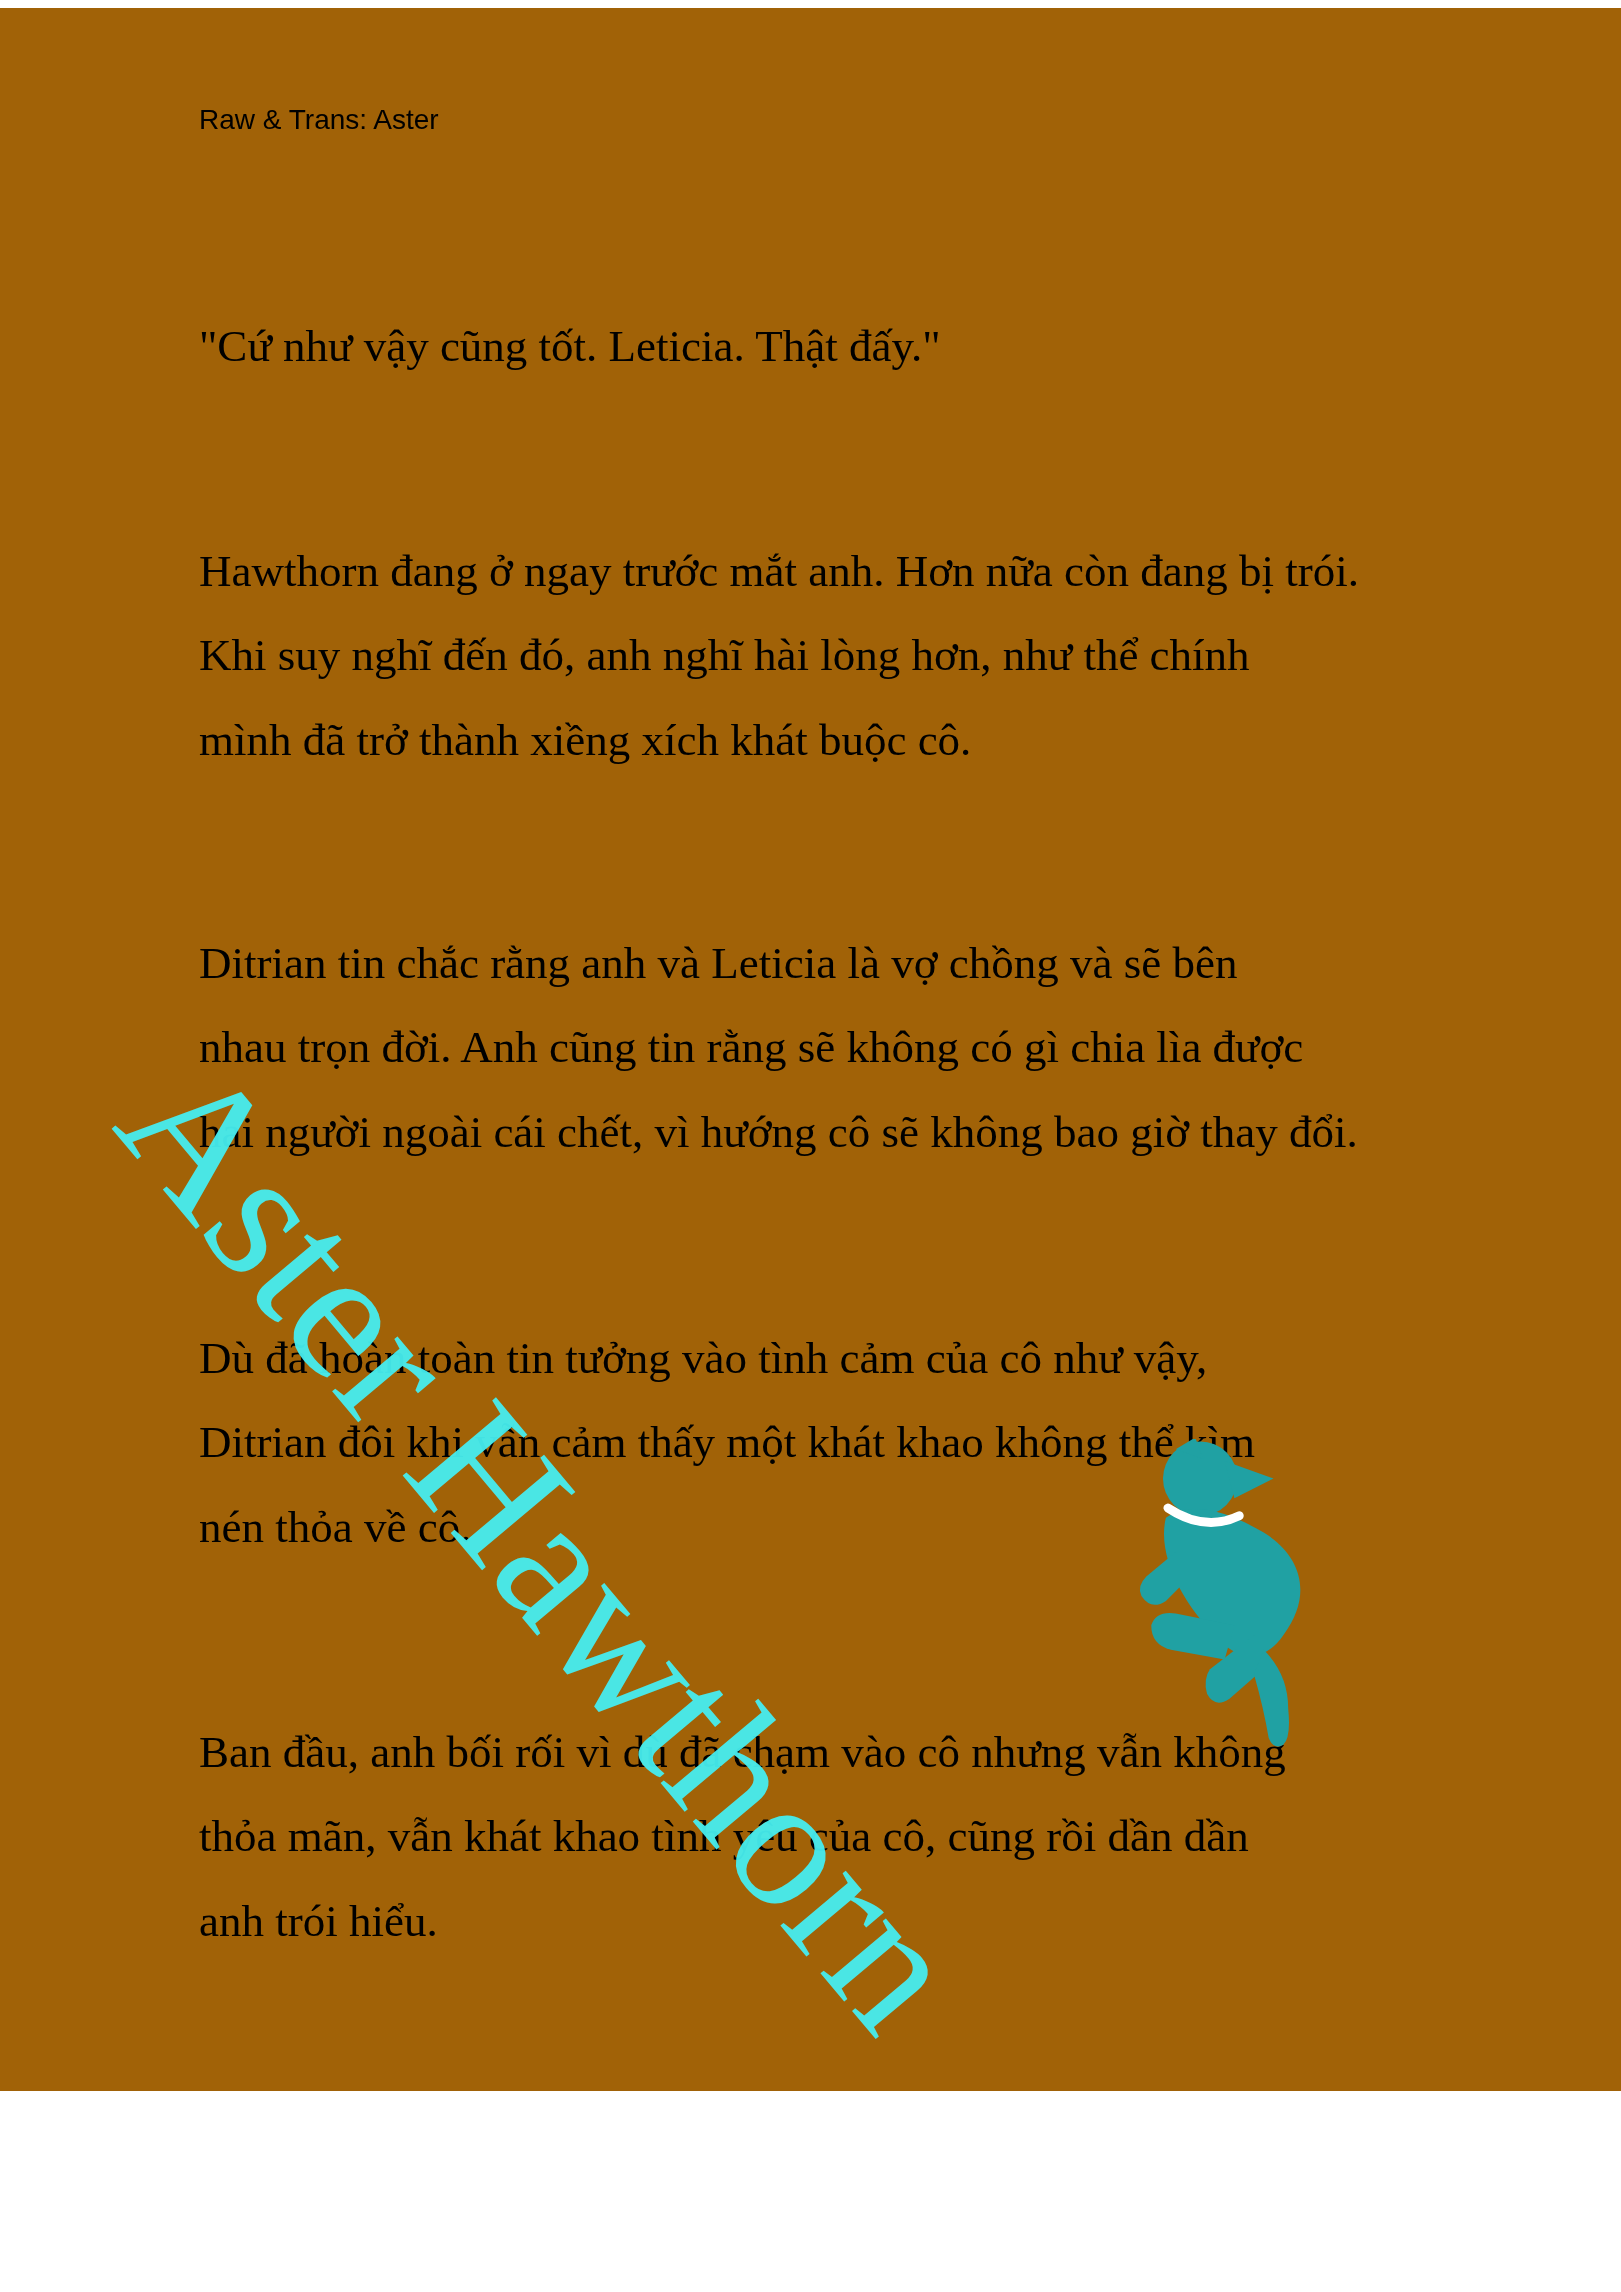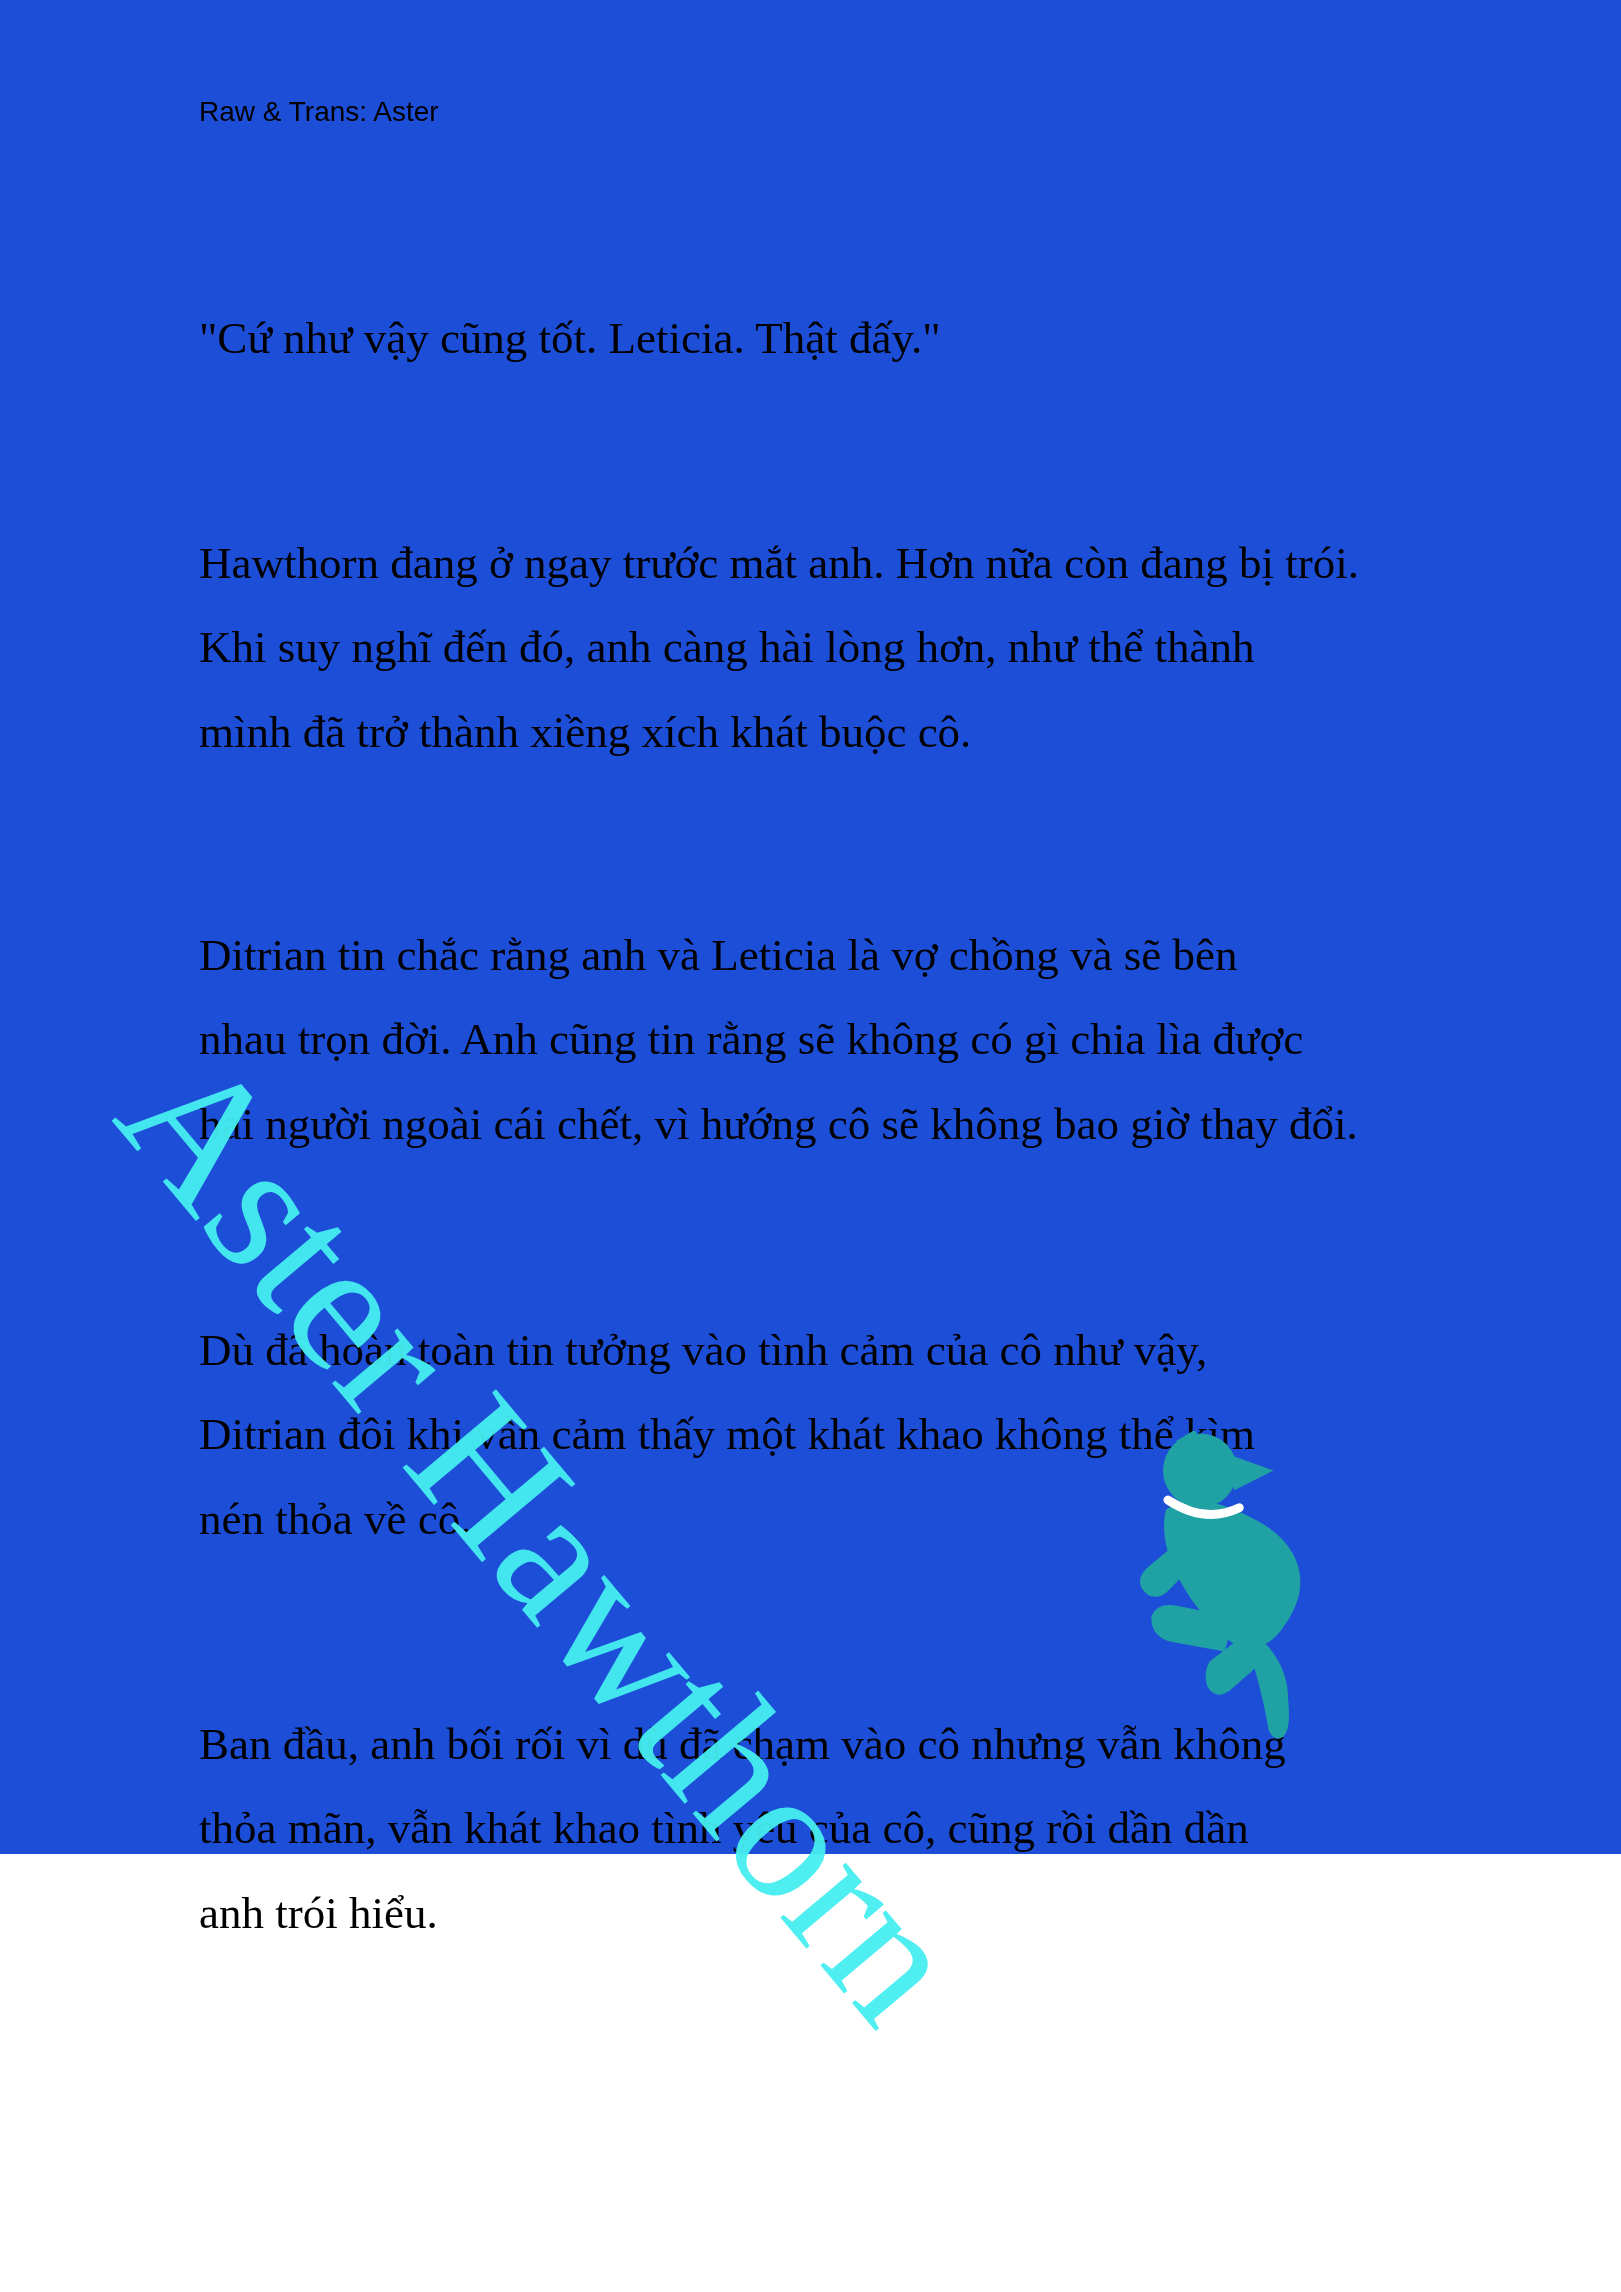--- a/index.html
+++ b/index.html
@@ -1,17 +1,17 @@
 <!DOCTYPE html>
 <html><head>
 <meta charset="utf-8">
 <style>
   html, body { margin: 0; padding: 0; background: #ffffff; }
   body { width: 1621px; height: 2293px; position: relative; overflow: hidden; }
-  .page { position: absolute; left: 0; top: 0; width: 1621px; height: 1854px; background: #1d4ed8; }
+  .page { position: absolute; left: 0; top: 8px; width: 1621px; height: 2083px; background: #a16207; }
   .header {
     position: absolute; left: 199px; top: 98px;
     font-family: "Liberation Sans", sans-serif; font-size: 28px; color: #000;
     line-height: 1;
   }
   .body-text {
     position: absolute; left: 199px; top: 0; width: 1274px;
     font-family: "Liberation Serif", serif; font-size: 45px; color: #000;
   }
   .line {
@@ -32,21 +32,21 @@
 
 <div class="page">
 
   <div class="header">Raw &amp; Trans: Aster</div>
 
   <div class="body-text">
 
     <div class="line" style="top:316px">"Cứ như vậy cũng tốt. Leticia. Thật đấy."</div>
 
     <div class="line" style="top:541px">Hawthorn đang ở ngay trước mắt anh. Hơn nữa còn đang bị trói.</div>
-    <div class="line" style="top:625px">Khi suy nghĩ đến đó, anh càng hài lòng hơn, như thể thành</div>
+    <div class="line" style="top:625px">Khi suy nghĩ đến đó, anh nghĩ hài lòng hơn, như thể chính</div>
     <div class="line" style="top:710px">mình đã trở thành xiềng xích khát buộc cô.</div>
 
     <div class="line" style="top:933px">Ditrian tin chắc rằng anh và Leticia là vợ chồng và sẽ bên</div>
     <div class="line" style="top:1017px">nhau trọn đời. Anh cũng tin rằng sẽ không có gì chia lìa được</div>
     <div class="line" style="top:1102px">hai người ngoài cái chết, vì hướng cô sẽ không bao giờ thay đổi.</div>
 
     <div class="line" style="top:1328px">Dù đã hoàn toàn tin tưởng vào tình cảm của cô như vậy,</div>
     <div class="line" style="top:1412px">Ditrian đôi khi vẫn cảm thấy một khát khao không thể kìm</div>
     <div class="line" style="top:1497px">nén thỏa về cô.</div>
 

